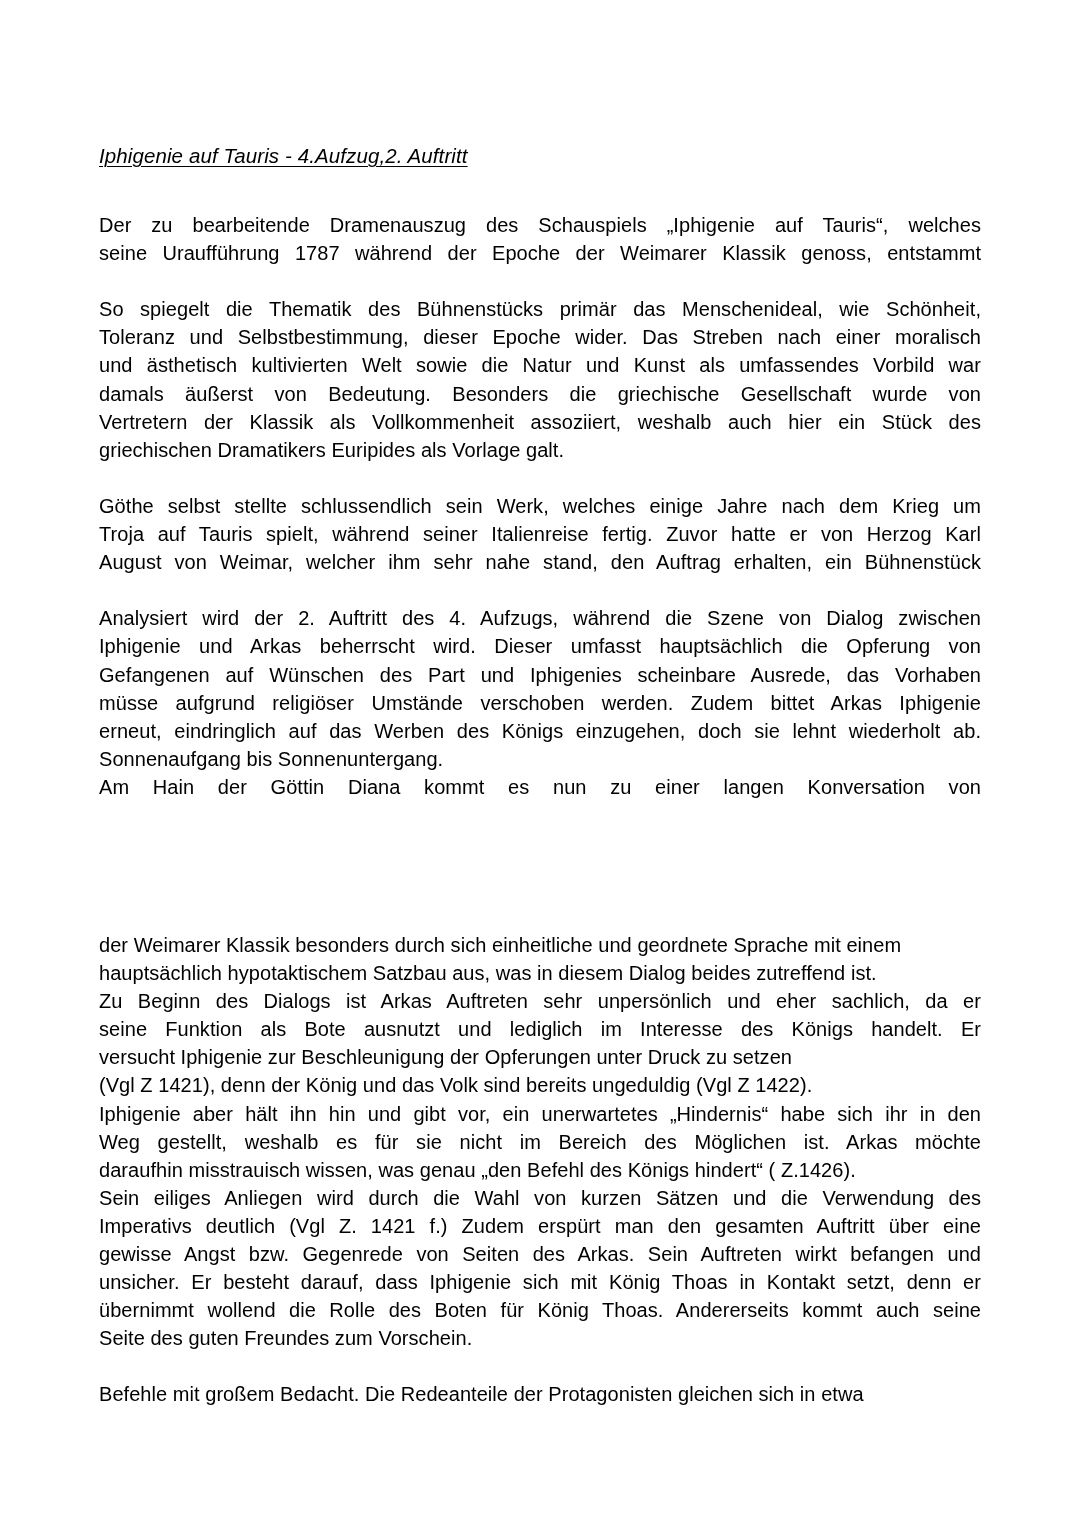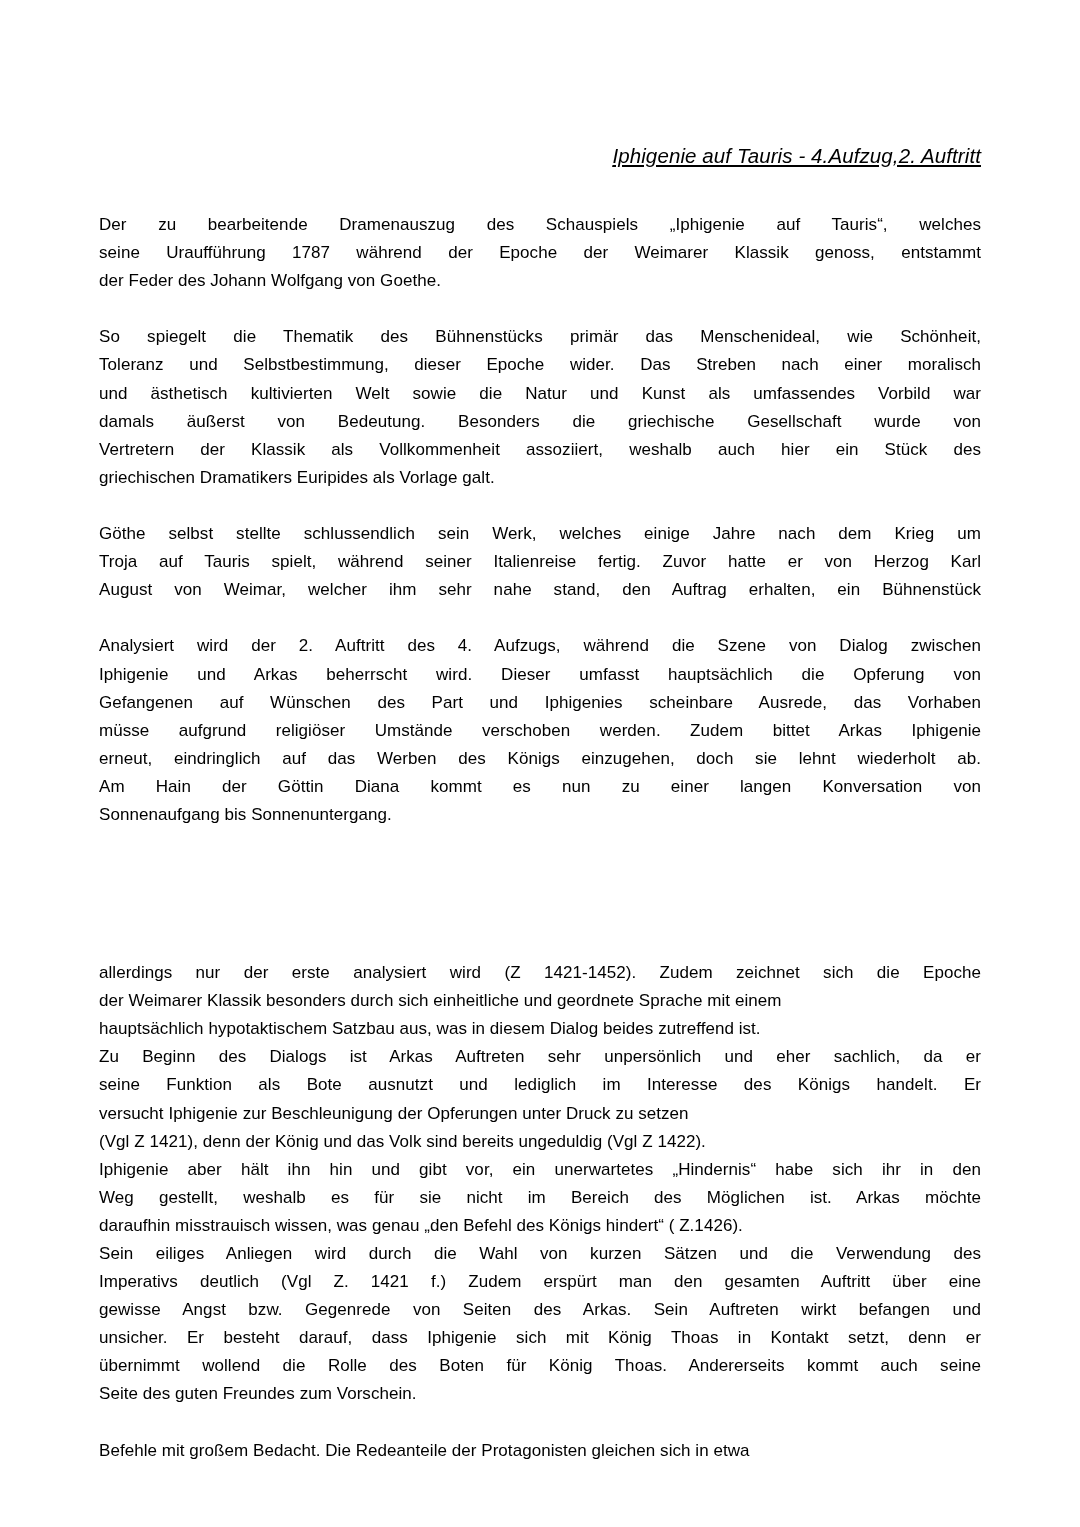--- a/index.html
+++ b/index.html
@@ -23,44 +23,43 @@
     background: #ffffff;
     overflow: hidden;
   }
 
   
   .doc-title {
     position: absolute;
     top: 128px;
     left: 99px;
     width: 882px;
-    text-align: right;
+    text-align: left;
     font-size: 20.5px;
     line-height: 28px;
     font-style: italic;
     font-weight: 400;
     letter-spacing: 0.1px;
-    text-decoration: underline;
   }
   .doc-title span {
     text-decoration: underline;
     text-underline-offset: 3px;
     text-decoration-thickness: 1.4px;
   }
 
   
   .body-col {
     position: absolute;
     top: 211px;
     left: 99px;
     width: 882px;
   }
 
   .para {
-    font-size: 17px;
+    font-size: 20px;
     line-height: 28.1px;
     text-align: justify;
     text-justify: inter-word;
     margin: 0;
     hyphens: none;
     letter-spacing: 0.05px;
   }
   
   .para > .ln {
     display: block;
@@ -82,21 +81,20 @@
 <div class="page">
 
   <h1 class="doc-title"><span>Iphigenie auf Tauris - 4.Aufzug,2. Auftritt</span></h1>
 
   <div class="body-col">
 
     <div>
       <p class="para" id="p1">
           <span class="ln">Der zu bearbeitende Dramenauszug des Schauspiels „Iphigenie auf Tauris“, welches</span>
           <span class="ln">seine Uraufführung 1787 während der Epoche der Weimarer Klassik genoss, entstammt</span>
-          <span class="ln flush">der Feder des Johann Wolfgang von Goethe.</span>
         </p>
       <div class="gap-line"></div>
       <p class="para" id="p2">
           <span class="ln">So spiegelt die Thematik des Bühnenstücks primär das Menschenideal, wie Schönheit,</span>
           <span class="ln">Toleranz und Selbstbestimmung, dieser Epoche wider. Das Streben nach einer moralisch</span>
           <span class="ln">und ästhetisch kultivierten Welt sowie die Natur und Kunst als umfassendes Vorbild war</span>
           <span class="ln">damals äußerst von Bedeutung. Besonders die griechische Gesellschaft wurde von</span>
           <span class="ln">Vertretern der Klassik als Vollkommenheit assoziiert, weshalb auch hier ein Stück des</span>
           <span class="ln flush">griechischen Dramatikers Euripides als Vorlage galt.</span>
         </p>
@@ -106,30 +104,29 @@
           <span class="ln">Troja auf Tauris spielt, während seiner Italienreise fertig. Zuvor hatte er von Herzog Karl</span>
           <span class="ln">August von Weimar, welcher ihm sehr nahe stand, den Auftrag erhalten, ein Bühnenstück</span>
         </p>
       <div class="gap-line"></div>
       <p class="para" id="p4">
           <span class="ln">Analysiert wird der 2. Auftritt des 4. Aufzugs, während die Szene von Dialog zwischen</span>
           <span class="ln">Iphigenie und Arkas beherrscht wird. Dieser umfasst hauptsächlich die Opferung von</span>
           <span class="ln">Gefangenen auf Wünschen des Part und Iphigenies scheinbare Ausrede, das Vorhaben</span>
           <span class="ln">müsse aufgrund religiöser Umstände verschoben werden. Zudem bittet Arkas Iphigenie</span>
           <span class="ln">erneut, eindringlich auf das Werben des Königs einzugehen, doch sie lehnt wiederholt ab.</span>
+          <span class="ln flush">Sonnenaufgang bis Sonnenuntergang.</span>
           <span class="ln">Am Hain der Göttin Diana kommt es nun zu einer langen Konversation von</span>
-          <span class="ln flush">Sonnenaufgang bis Sonnenuntergang.</span>
         </p>
     </div>
 
     <div class="gap-block"></div>
 
     <div>
       <p class="para" id="p5">
-          <span class="ln">allerdings nur der erste analysiert wird (Z 1421-1452). Zudem zeichnet sich die Epoche</span>
           <span class="ln flush">der Weimarer Klassik besonders durch sich einheitliche und geordnete Sprache mit einem</span>
           <span class="ln flush">hauptsächlich hypotaktischem Satzbau aus, was in diesem Dialog beides zutreffend ist.</span>
         </p>
       <p class="para" id="p6">
           <span class="ln">Zu Beginn des Dialogs ist Arkas Auftreten sehr unpersönlich und eher sachlich, da er</span>
           <span class="ln">seine Funktion als Bote ausnutzt und lediglich im Interesse des Königs handelt. Er</span>
           <span class="ln flush">versucht Iphigenie zur Beschleunigung der Opferungen unter Druck zu setzen</span>
           <span class="ln flush">(Vgl Z 1421), denn der König und das Volk sind bereits ungeduldig (Vgl Z 1422).</span>
         </p>
       <p class="para" id="p7">

